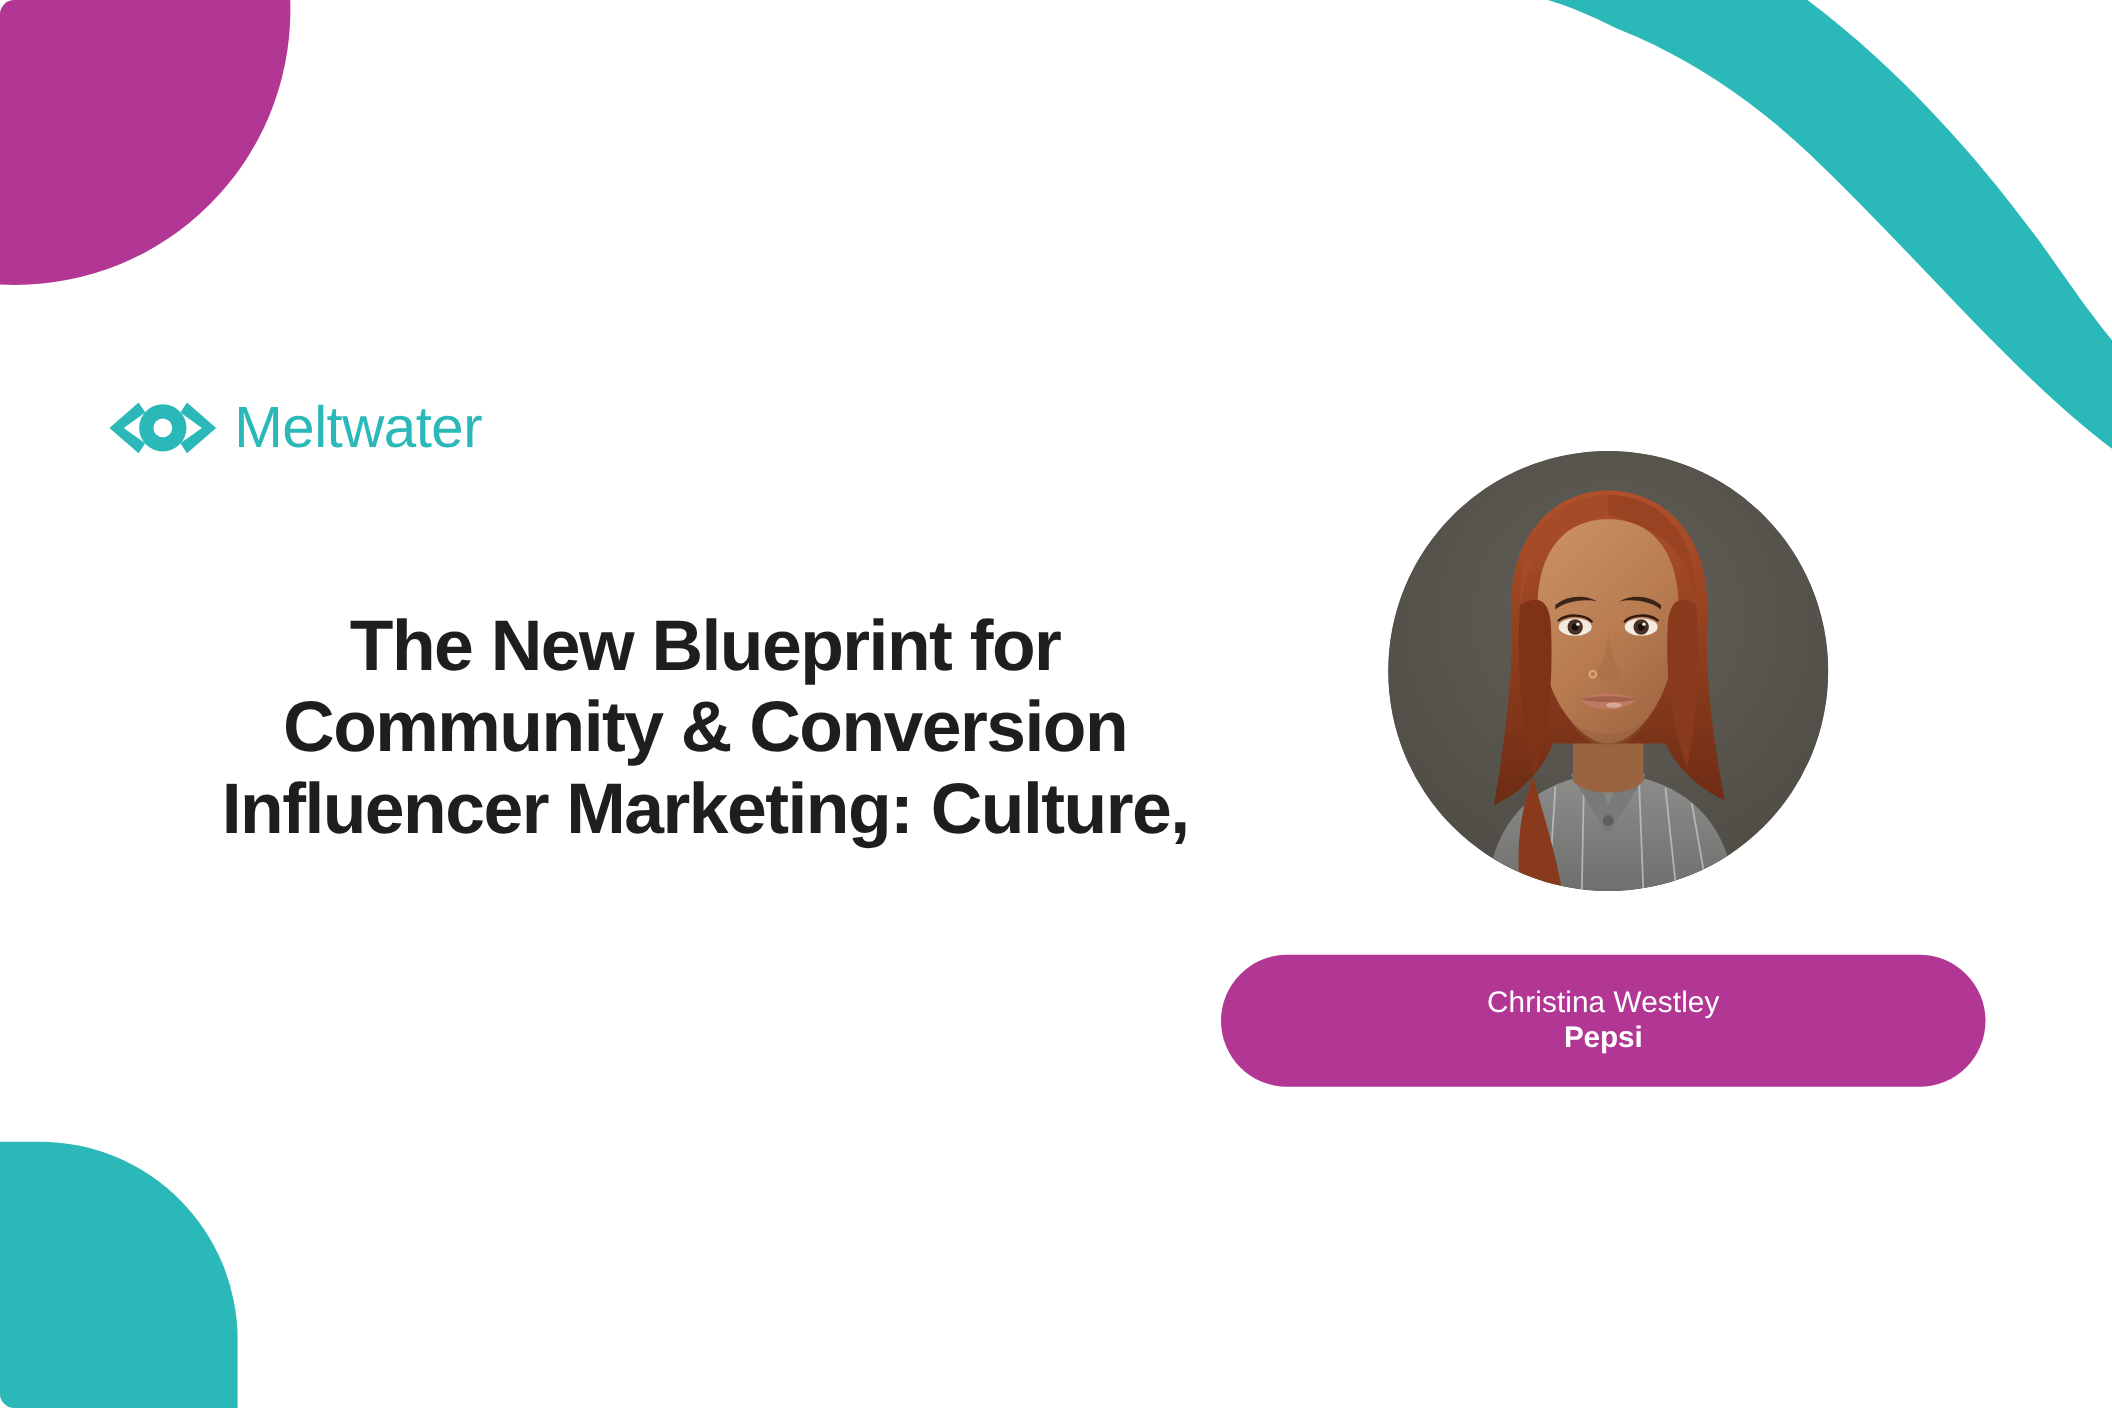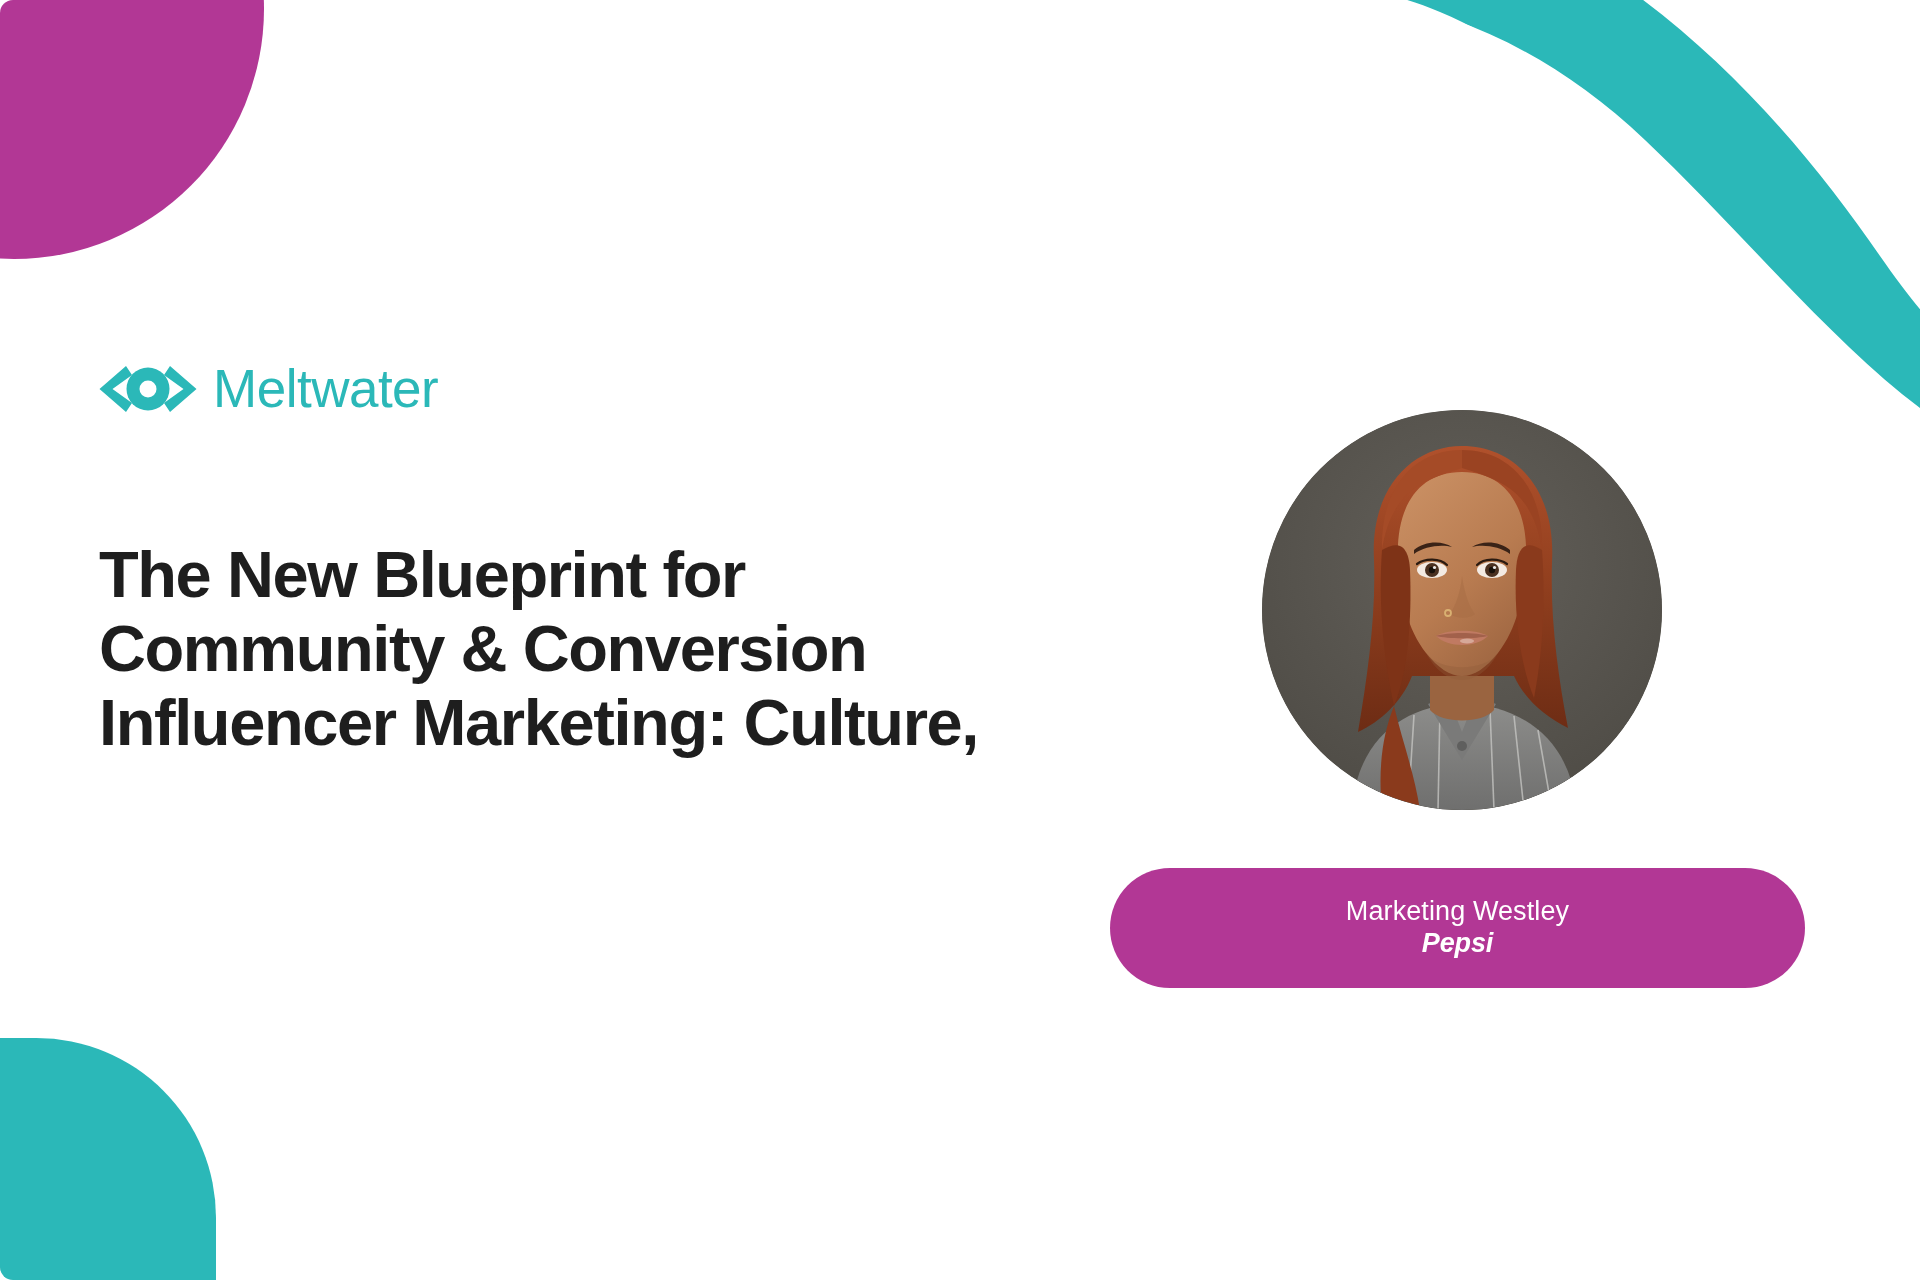--- a/index.html
+++ b/index.html
@@ -70,26 +70,27 @@
     font-weight: 400;
     white-space: nowrap;
   }
 
   
   #headline {
     position: absolute;
     left: 99px;
     top: 538px;
     width: 1060px;
-    margin: 0;
+    margin: 12px;
     font-size: 65px;
     line-height: 1.14;
     font-weight: 700;
     letter-spacing: -1.4px;
     color: #1E1E1E;
+    text-align: center;
   }
   #headline .hl-line { display: block; }
 
   
   #portrait {
     position: absolute;
     left: 1262px;
     top: 410px;
     width: 400px;
     height: 400px;
@@ -127,21 +128,20 @@
     font-size: 27px;
     font-weight: 700;
     line-height: 1.22;
     letter-spacing: -0.1px;
   }
   #speaker-company {
     font-size: 27px;
     font-weight: 700;
     line-height: 1.22;
     letter-spacing: -0.1px;
-    font-style: italic;
   }
 </style>
 </head>
 <body>
 
 <div id="slide" style="--magenta:#B23795; --teal:#2BB8B8;">
 
   <div class="deco" id="blob-magenta-topleft"></div>
 
   <div class="deco" id="blob-teal-bottomleft"></div>
@@ -287,17 +287,17 @@
                  C 226 262, 212 270, 200 270
                  C 188 270, 174 262, 164 243 Z" fill="#8E5B39" opacity="0.35"></path>
 
         <path d="M 132 296 C 140 330, 152 362, 158 400 L 120 400
                  C 116 360, 120 326, 132 296 Z" fill="#8A3A1C"></path>
       </g>
     </svg>
   </div>
 
   <div id="speaker-badge">
-    <div id="speaker-name">Marketing Westley</div>
+    <div id="speaker-name">Christina Westley</div>
     <div id="speaker-company">Pepsi</div>
   </div>
 
 </div>
 
 </body></html>

